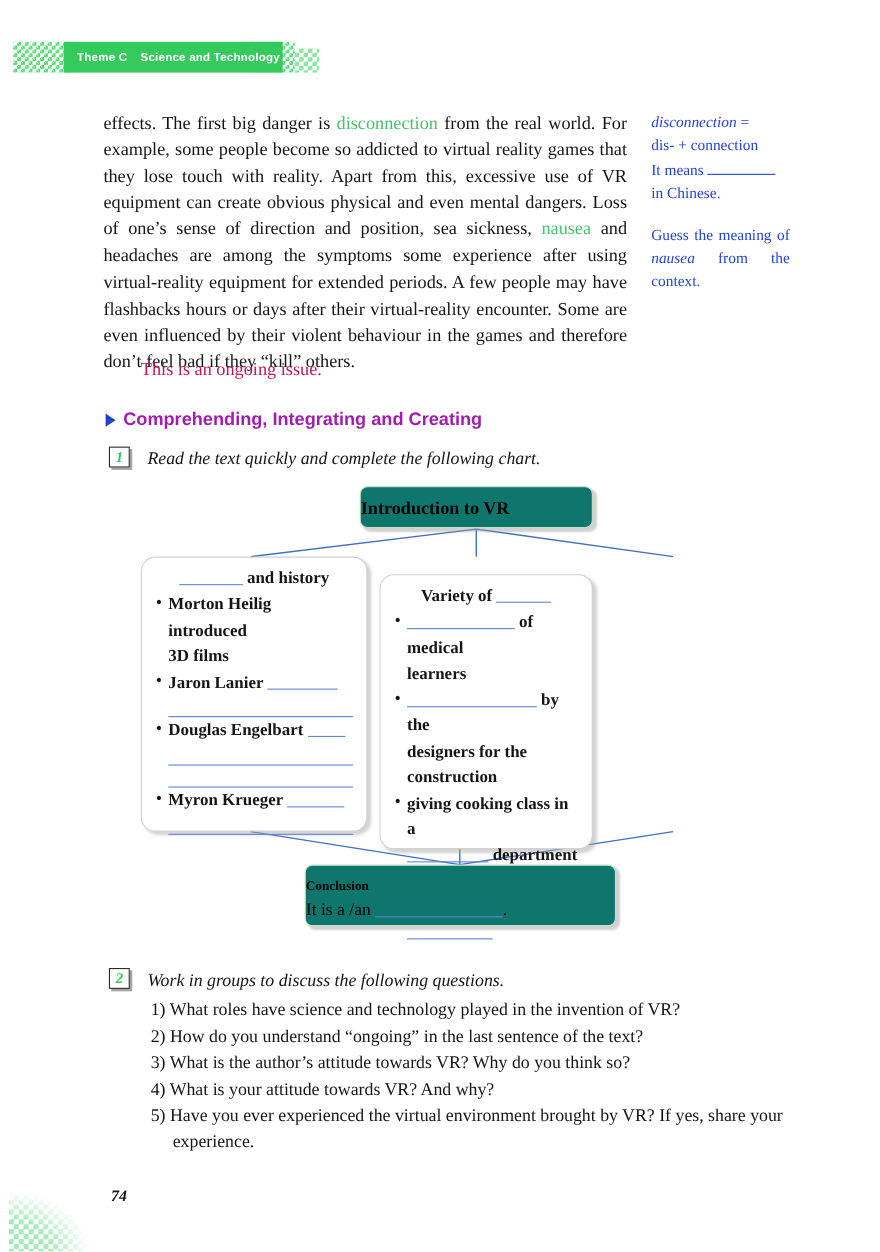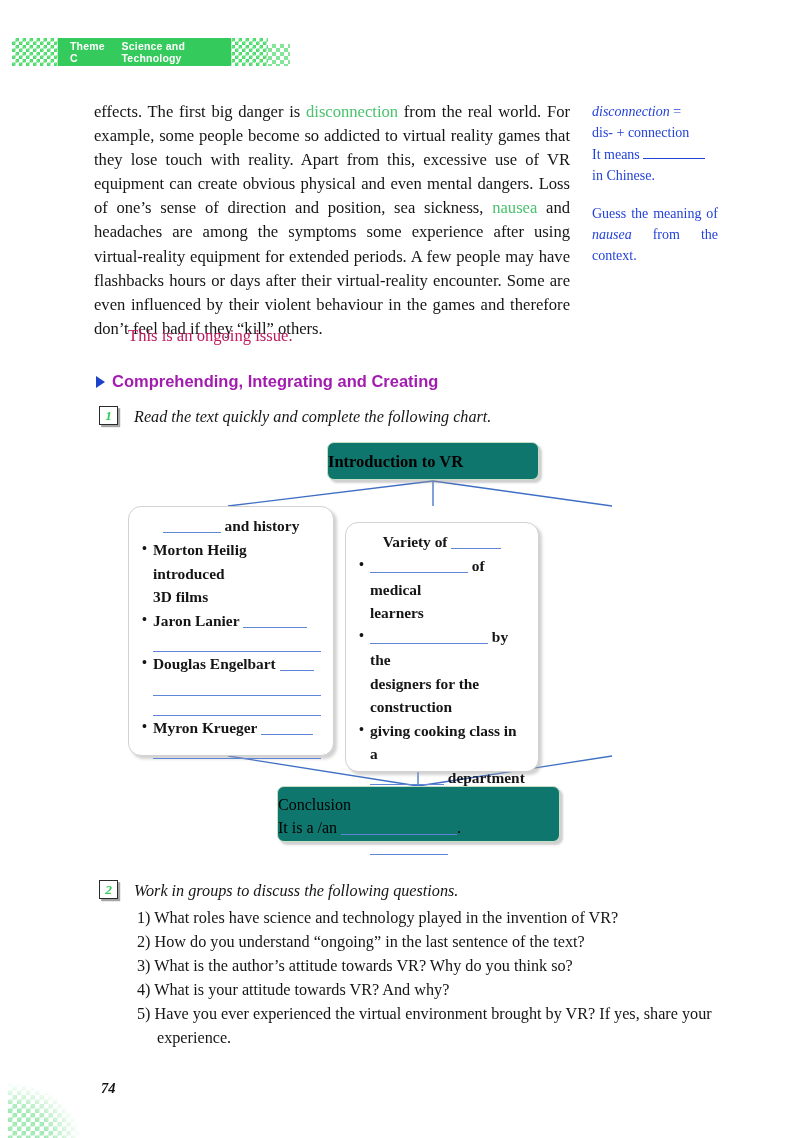--- a/index.html
+++ b/index.html
@@ -45,21 +45,21 @@
       linear-gradient(45deg, #6ee089 25%, transparent 25%, transparent 75%, #6ee089 75%),
       linear-gradient(45deg, #6ee089 25%, transparent 25%, transparent 75%, #6ee089 75%);
     background-size: 8px 8px;
     background-position: 0 0, 4px 4px;
     opacity: .85;
   }
   #theme-tab {
     position: absolute;
     left: 58px;
     top: 0;
-    width: 173px;
+    width: 199px;
     height: 28px;
     background: #35ca5c;
     color: #ffffff;
     font-family: "Liberation Sans", sans-serif;
     font-weight: bold;
     font-size: 10.5px;
     letter-spacing: .2px;
     display: flex;
     align-items: center;
     padding-left: 12px;
@@ -187,21 +187,21 @@
     text-align: left;
   }
   #box-top {
     left: 327px; top: 8px; width: 212px; height: 38px;
     font-weight: bold; font-size: 16.5px; line-height: 38px;
   }
   #box-conclusion {
     left: 277px; top: 352px; width: 283px; height: 56px;
     padding-top: 7px;
   }
-  #conclusion-title { font-weight: normal; font-size: 16px; line-height: 22px; }
+  #conclusion-title { font-weight: bold; font-size: 12px; line-height: 22px; }
   #conclusion-line { font-size: 16px; line-height: 24px; }
 
   .wbox {
     position: absolute;
     background: #ffffff;
     border: 1px solid #d2d2d2;
     border-radius: 13px;
     box-shadow: 3px 3px 3px rgba(165,165,165,.5);
     box-sizing: border-box;
     font-size: 15.4px;

